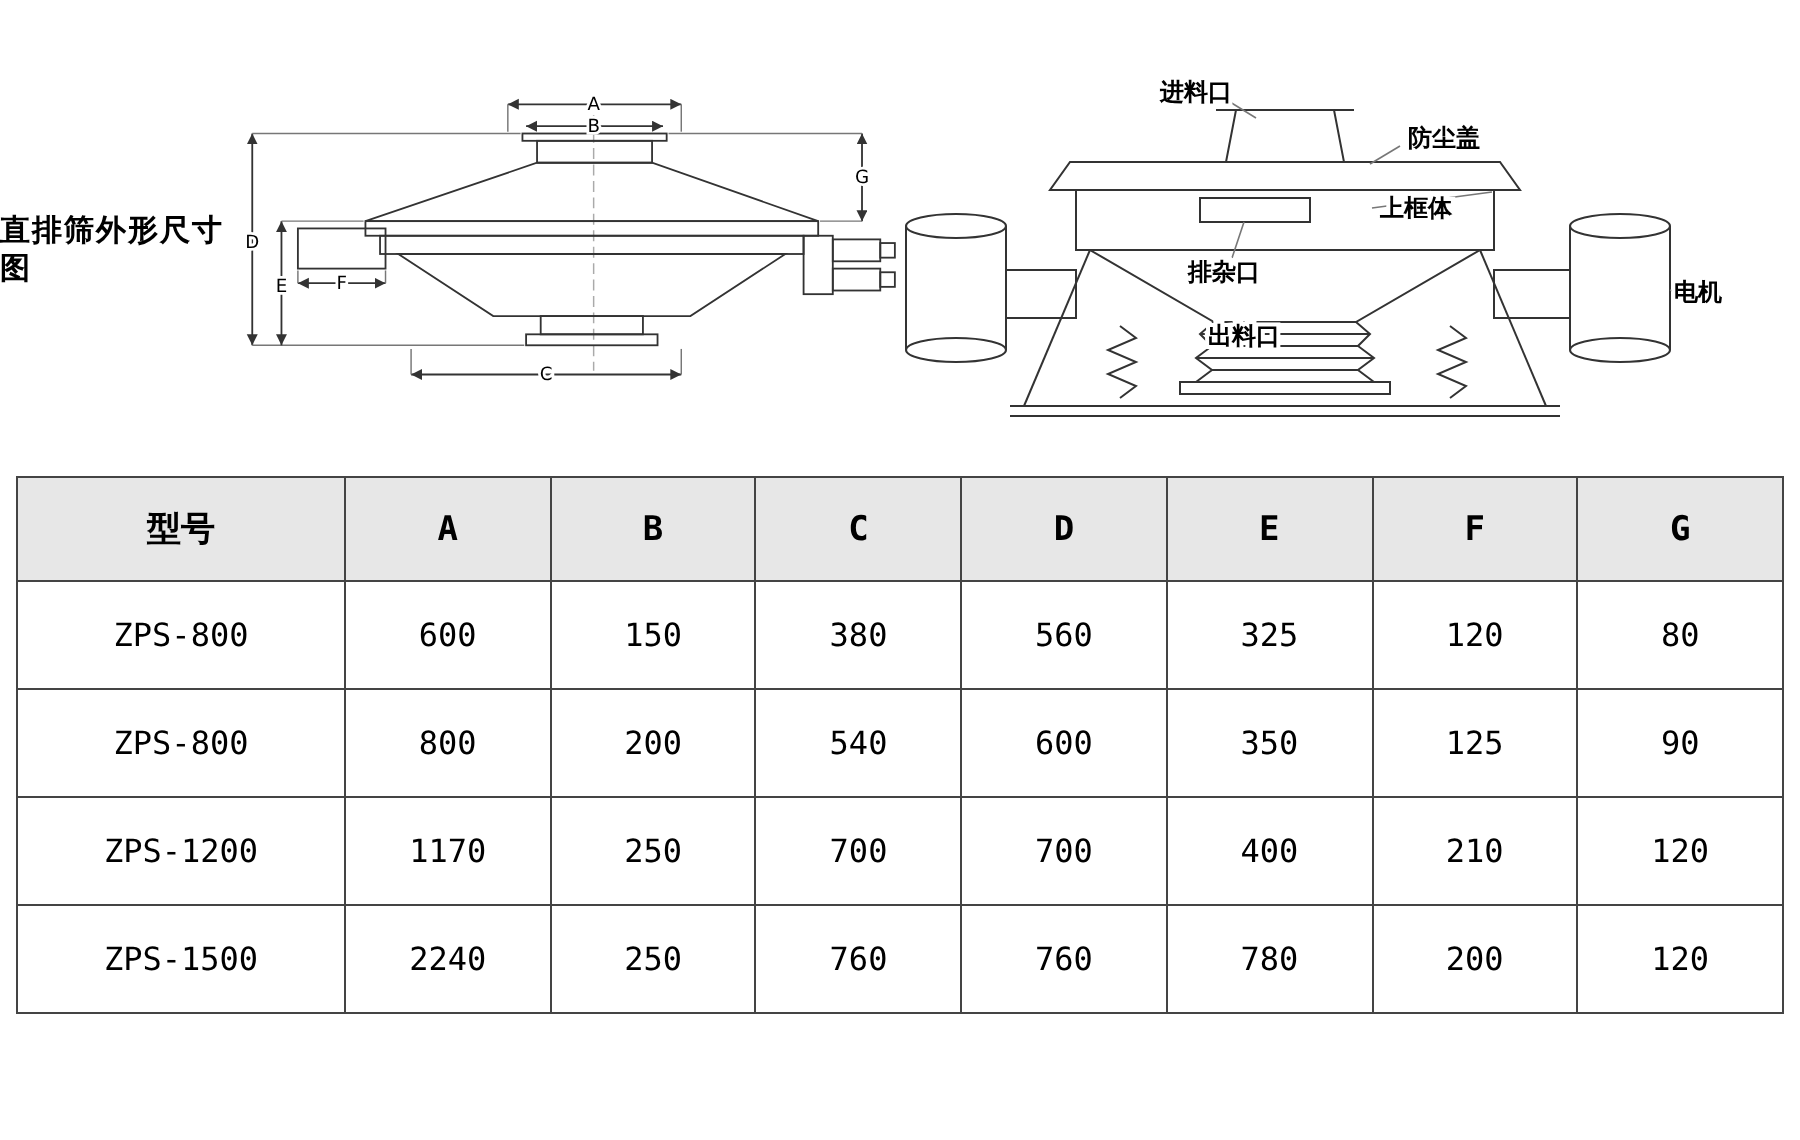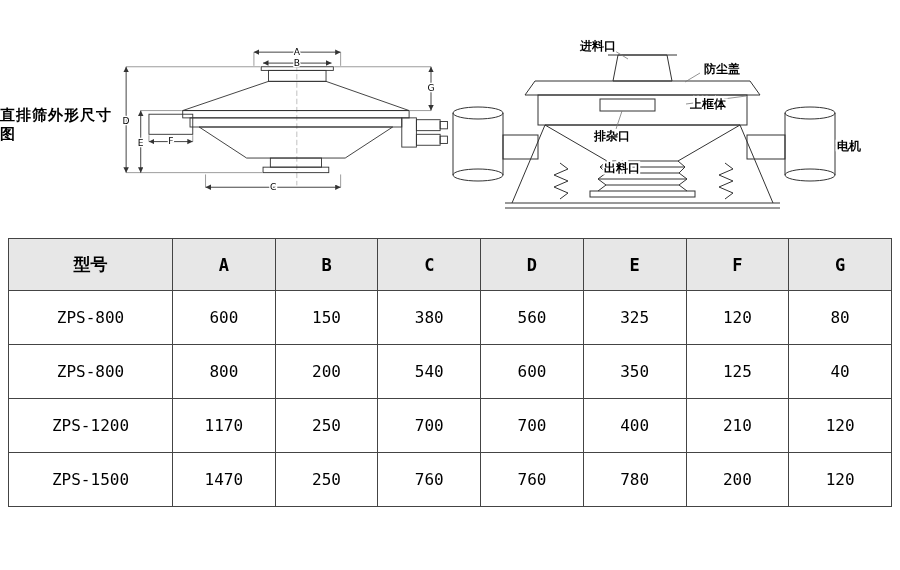--- a/index.html
+++ b/index.html
@@ -191,35 +191,35 @@
       <td>80</td>
     </tr>
     <tr>
       <td>ZPS-800</td>
       <td>800</td>
       <td>200</td>
       <td>540</td>
       <td>600</td>
       <td>350</td>
       <td>125</td>
-      <td>40</td>
+      <td>90</td>
     </tr>
     <tr>
       <td>ZPS-1200</td>
       <td>1170</td>
       <td>250</td>
       <td>700</td>
       <td>700</td>
       <td>400</td>
       <td>210</td>
       <td>120</td>
     </tr>
     <tr>
       <td>ZPS-1500</td>
-      <td>1470</td>
+      <td>2240</td>
       <td>250</td>
       <td>760</td>
       <td>760</td>
       <td>780</td>
       <td>200</td>
       <td>120</td>
     </tr>
   </tbody>
 </table>
 

